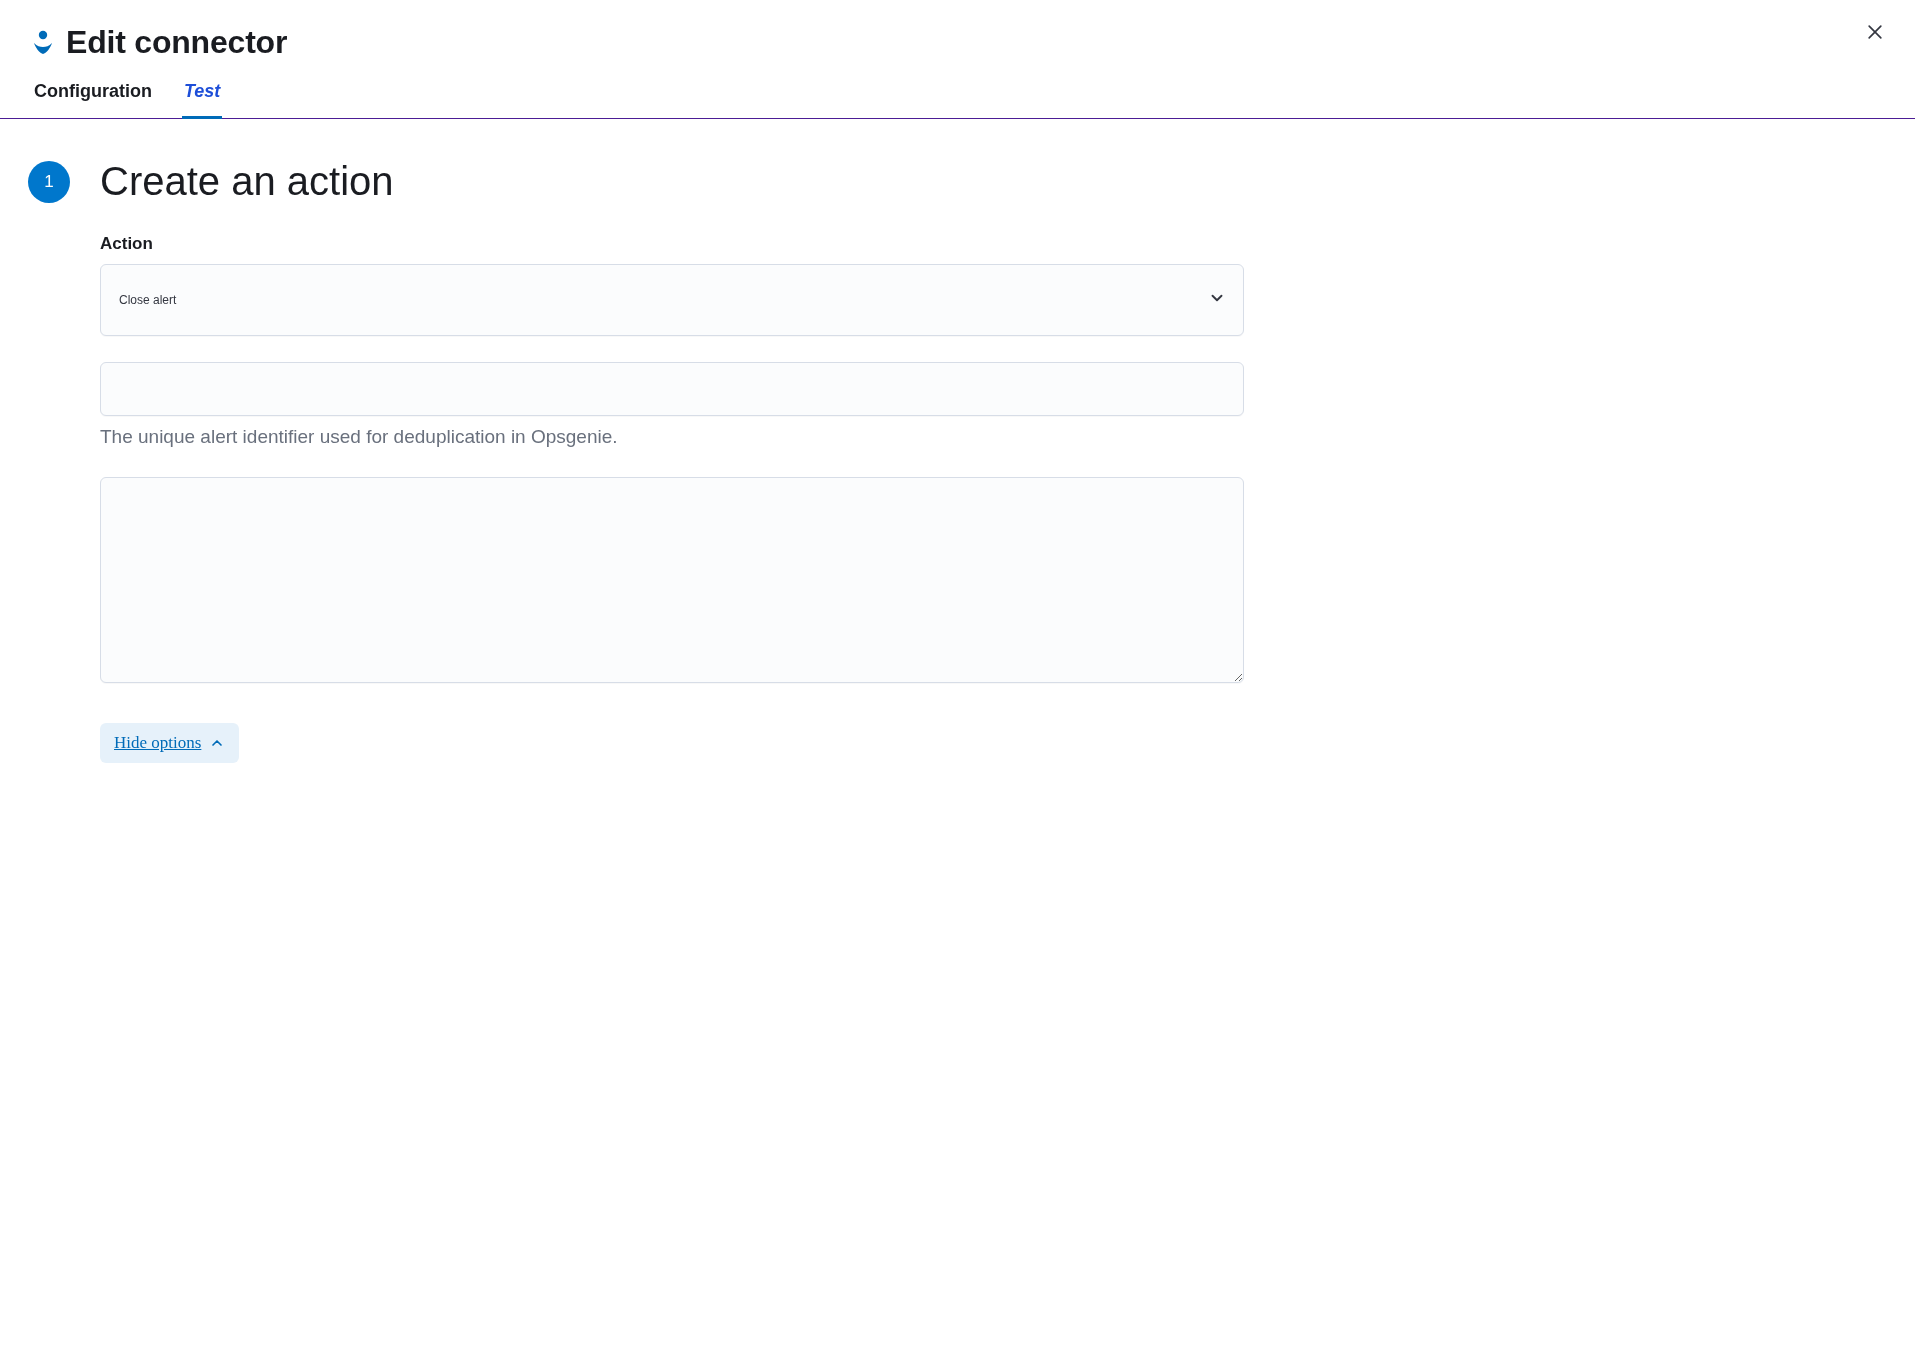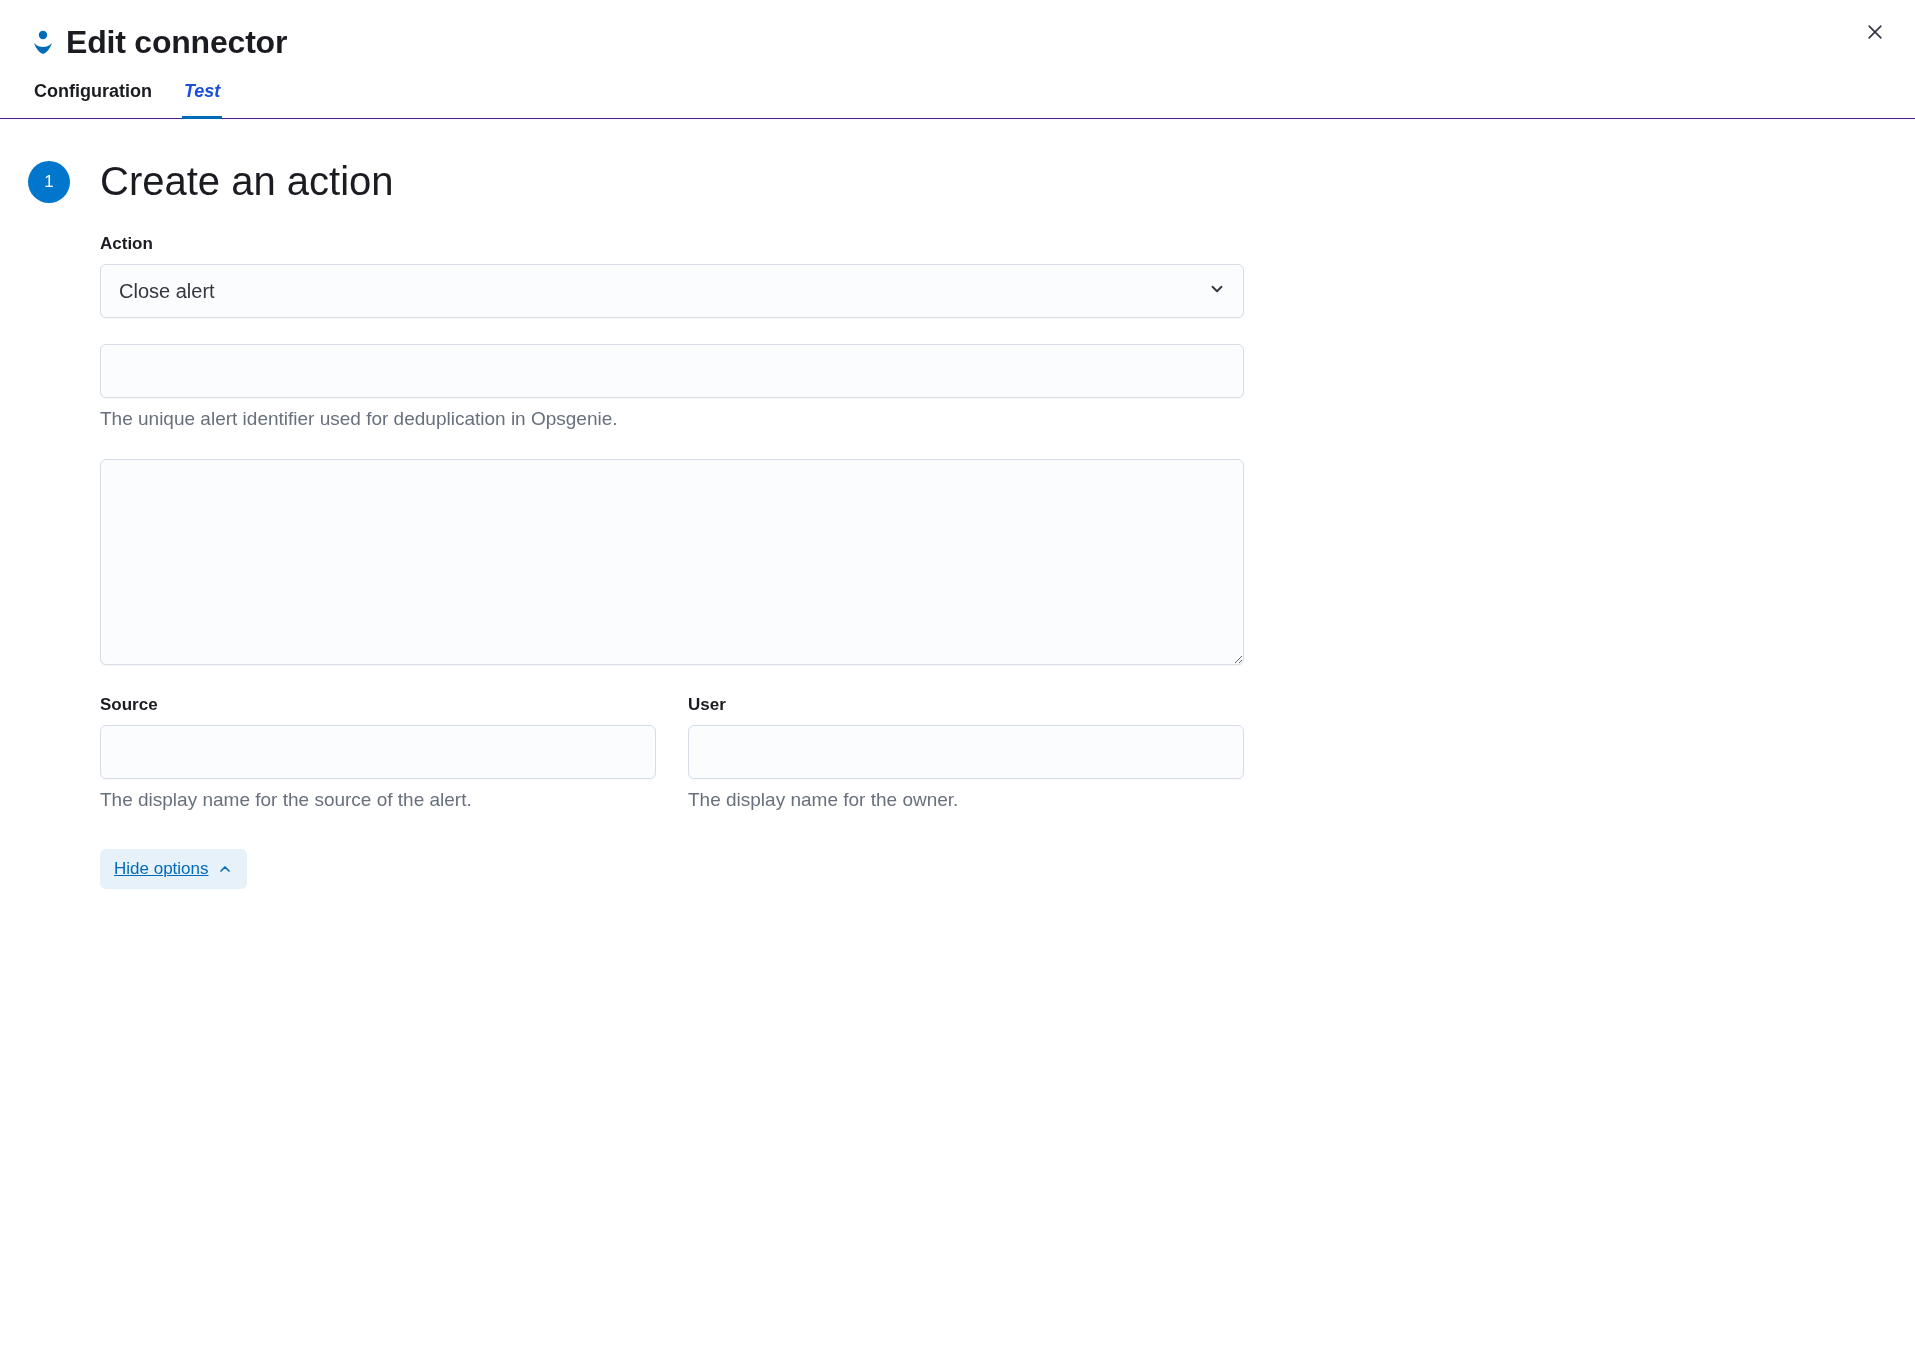--- a/index.html
+++ b/index.html
@@ -122,26 +122,26 @@
     font-size: 19px;
     color: #69707d;
     margin-top: 8px;
     line-height: 1.4;
   }
   .select-wrap {
     position: relative;
   }
   .select-input {
     width: 100%;
-    height: 54px;
+    height: 72px;
     background: #fbfcfd;
     border: 1px solid #d7dde7;
     border-radius: 6px;
     padding: 0 48px 0 18px;
-    font-size: 20px;
+    font-size: 12px;
     color: #343741;
     appearance: none;
     -webkit-appearance: none;
     cursor: pointer;
     box-shadow: 0 1px 1px rgba(0,0,0,0.03), inset 0 0 0 0 transparent;
   }
   .select-caret {
     position: absolute;
     right: 18px;
     top: 50%;
@@ -187,20 +187,21 @@
   .options-toggle {
     display: inline-flex;
     align-items: center;
     gap: 8px;
     background: #e6f1fa;
     border: none;
     border-radius: 6px;
     padding: 10px 14px;
     cursor: pointer;
     margin-top: 10px;
+    font-family: Liberation Serif, serif;
   }
   .options-toggle-text {
     color: #006bb8;
     font-size: 17px;
     font-weight: 500;
     text-decoration: underline;
   }
   .options-toggle .chev {
     color: #006bb8;
     display: flex;
@@ -254,36 +255,20 @@
 
       <div class="form-group">
         <input type="text" class="text-input" value="" style="">
         <div class="help-text">The unique alert identifier used for deduplication in Opsgenie.</div>
       </div>
 
       <div class="form-group">
         <textarea class="textarea-input" style=""></textarea>
       </div>
 
-      <div class="two-col">
-        <div class="form-group">
-          <div class="label-row">
-            <label class="field-label">Source</label>
-          </div>
-          <input type="text" class="text-input" value="" style="">
-          <div class="help-text">The display name for the source of the alert.</div>
-        </div>
-        <div class="form-group">
-          <div class="label-row">
-            <label class="field-label">User</label>
-          </div>
-          <input type="text" class="text-input" value="" style="">
-          <div class="help-text">The display name for the owner.</div>
-        </div>
-      </div>
 
       <button class="options-toggle">
         <span class="options-toggle-text">Hide options</span>
         <span class="chev">
           <svg width="16" height="16" viewBox="0 0 24 24" fill="none" stroke="currentColor" stroke-width="2.5" stroke-linecap="round" stroke-linejoin="round">
               <polyline points="6 15 12 9 18 15"></polyline>
             </svg>
         </span>
       </button>
 

